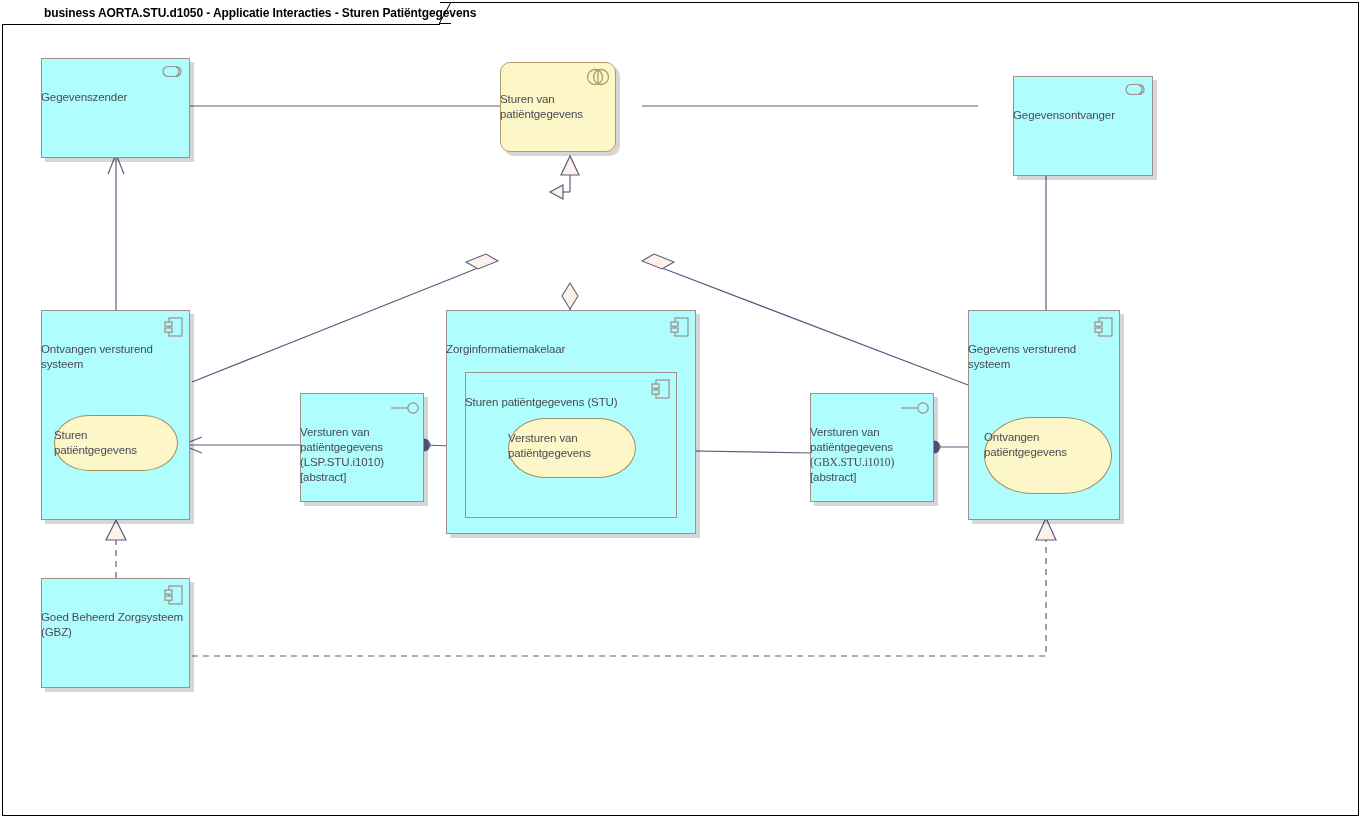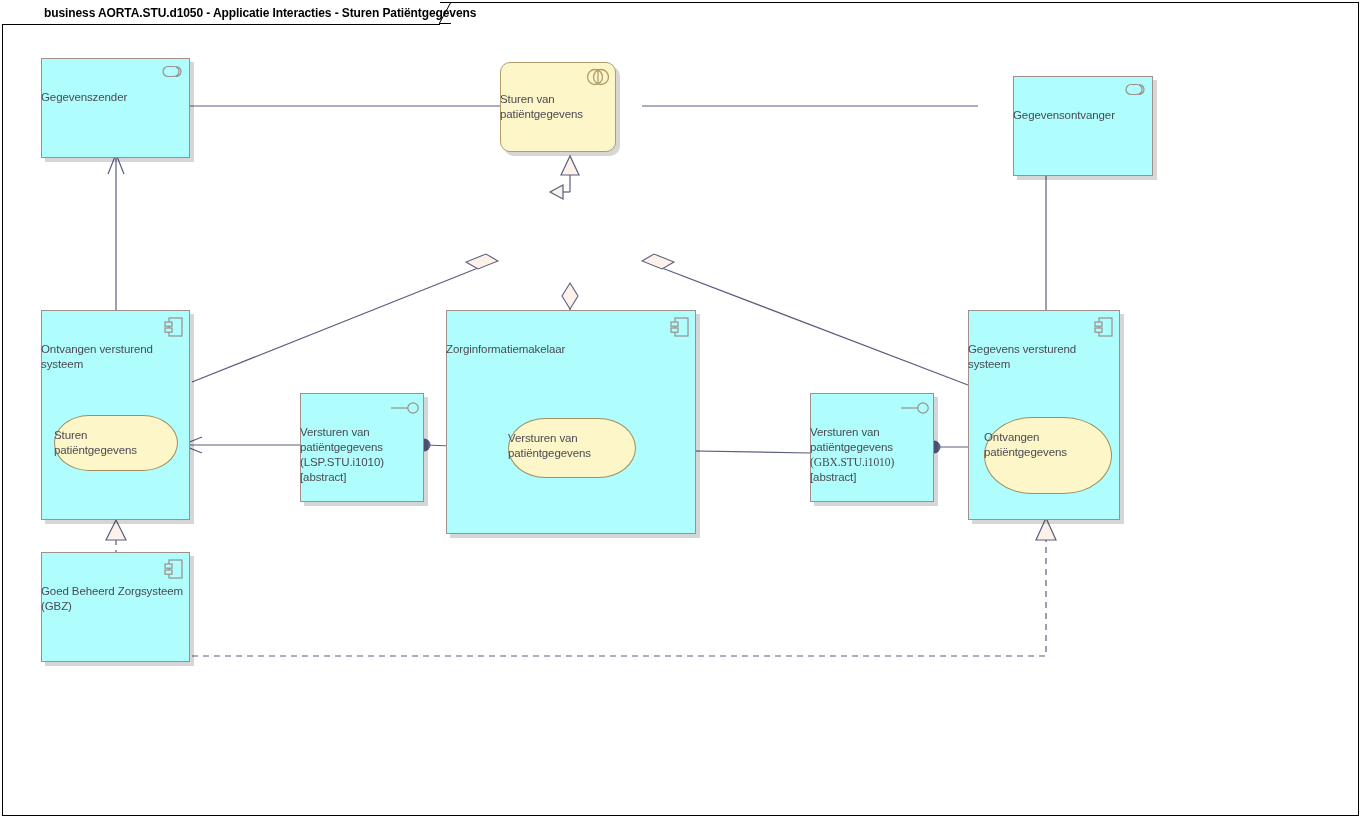--- a/index.html
+++ b/index.html
@@ -295,20 +295,31 @@
     <span class="icon">
       <svg width="20" height="22" viewBox="0 0 20 22">
         <rect x="5" y="2" width="13" height="18" fill="none" stroke="#9a8f8a" stroke-width="1.2"></rect>
         <rect x="1" y="6" width="7" height="4.2" fill="#b0fdfd" stroke="#9a8f8a" stroke-width="1.2"></rect>
         <rect x="1" y="12" width="7" height="4.2" fill="#b0fdfd" stroke="#9a8f8a" stroke-width="1.2"></rect>
       </svg>
     </span>
     <div class="label" style="top:32px;">Zorginformatiemakelaar</div>
   </div>
 
+  <div class="node" style="left:465px; top:372px; width:212px; height:146px; z-index:13;">
+    <div class="box cyan"></div>
+    <span class="icon">
+      <svg width="20" height="22" viewBox="0 0 20 22">
+        <rect x="5" y="2" width="13" height="18" fill="none" stroke="#9a8f8a" stroke-width="1.2"></rect>
+        <rect x="1" y="6" width="7" height="4.2" fill="#b0fdfd" stroke="#9a8f8a" stroke-width="1.2"></rect>
+        <rect x="1" y="12" width="7" height="4.2" fill="#b0fdfd" stroke="#9a8f8a" stroke-width="1.2"></rect>
+      </svg>
+    </span>
+    <div class="label" style="top:23px;">Sturen patiëntgegevens (STU)</div>
+  </div>
 
   <div class="node" style="left:508px; top:418px; width:128px; height:60px; z-index:16;">
     <div class="box oval"></div>
     <div class="label" style="top:13px;">Versturen van</div>
     <div class="label" style="top:28px;">patiëntgegevens</div>
   </div>
 
   <div class="node" style="left:300px; top:393px; width:124px; height:109px; z-index:17;">
     <div class="shadow rect-shadow"></div>
     <div class="box cyan"></div>
@@ -352,21 +363,21 @@
     <div class="label" style="top:32px;">Gegevens versturend</div>
     <div class="label" style="top:47px;">systeem</div>
   </div>
 
   <div class="node" style="left:984px; top:417px; width:128px; height:77px; z-index:18;">
     <div class="box oval"></div>
     <div class="label" style="top:13px;">Ontvangen</div>
     <div class="label" style="top:28px;">patiëntgegevens</div>
   </div>
 
-  <div class="node" style="left:41px; top:552px; width:149px; height:110px;border-radius:11px;">
+  <div class="node" style="left:41px; top:578px; width:149px; height:110px;border-radius:11px;">
     <div class="shadow rect-shadow"></div>
     <div class="box cyan"></div>
     <span class="icon">
       <svg width="20" height="22" viewBox="0 0 20 22">
         <rect x="5" y="2" width="13" height="18" fill="none" stroke="#9a8f8a" stroke-width="1.2"></rect>
         <rect x="1" y="6" width="7" height="4.2" fill="#b0fdfd" stroke="#9a8f8a" stroke-width="1.2"></rect>
         <rect x="1" y="12" width="7" height="4.2" fill="#b0fdfd" stroke="#9a8f8a" stroke-width="1.2"></rect>
       </svg>
     </span>
     <div class="label" style="top:32px;">Goed Beheerd Zorgsysteem</div>

